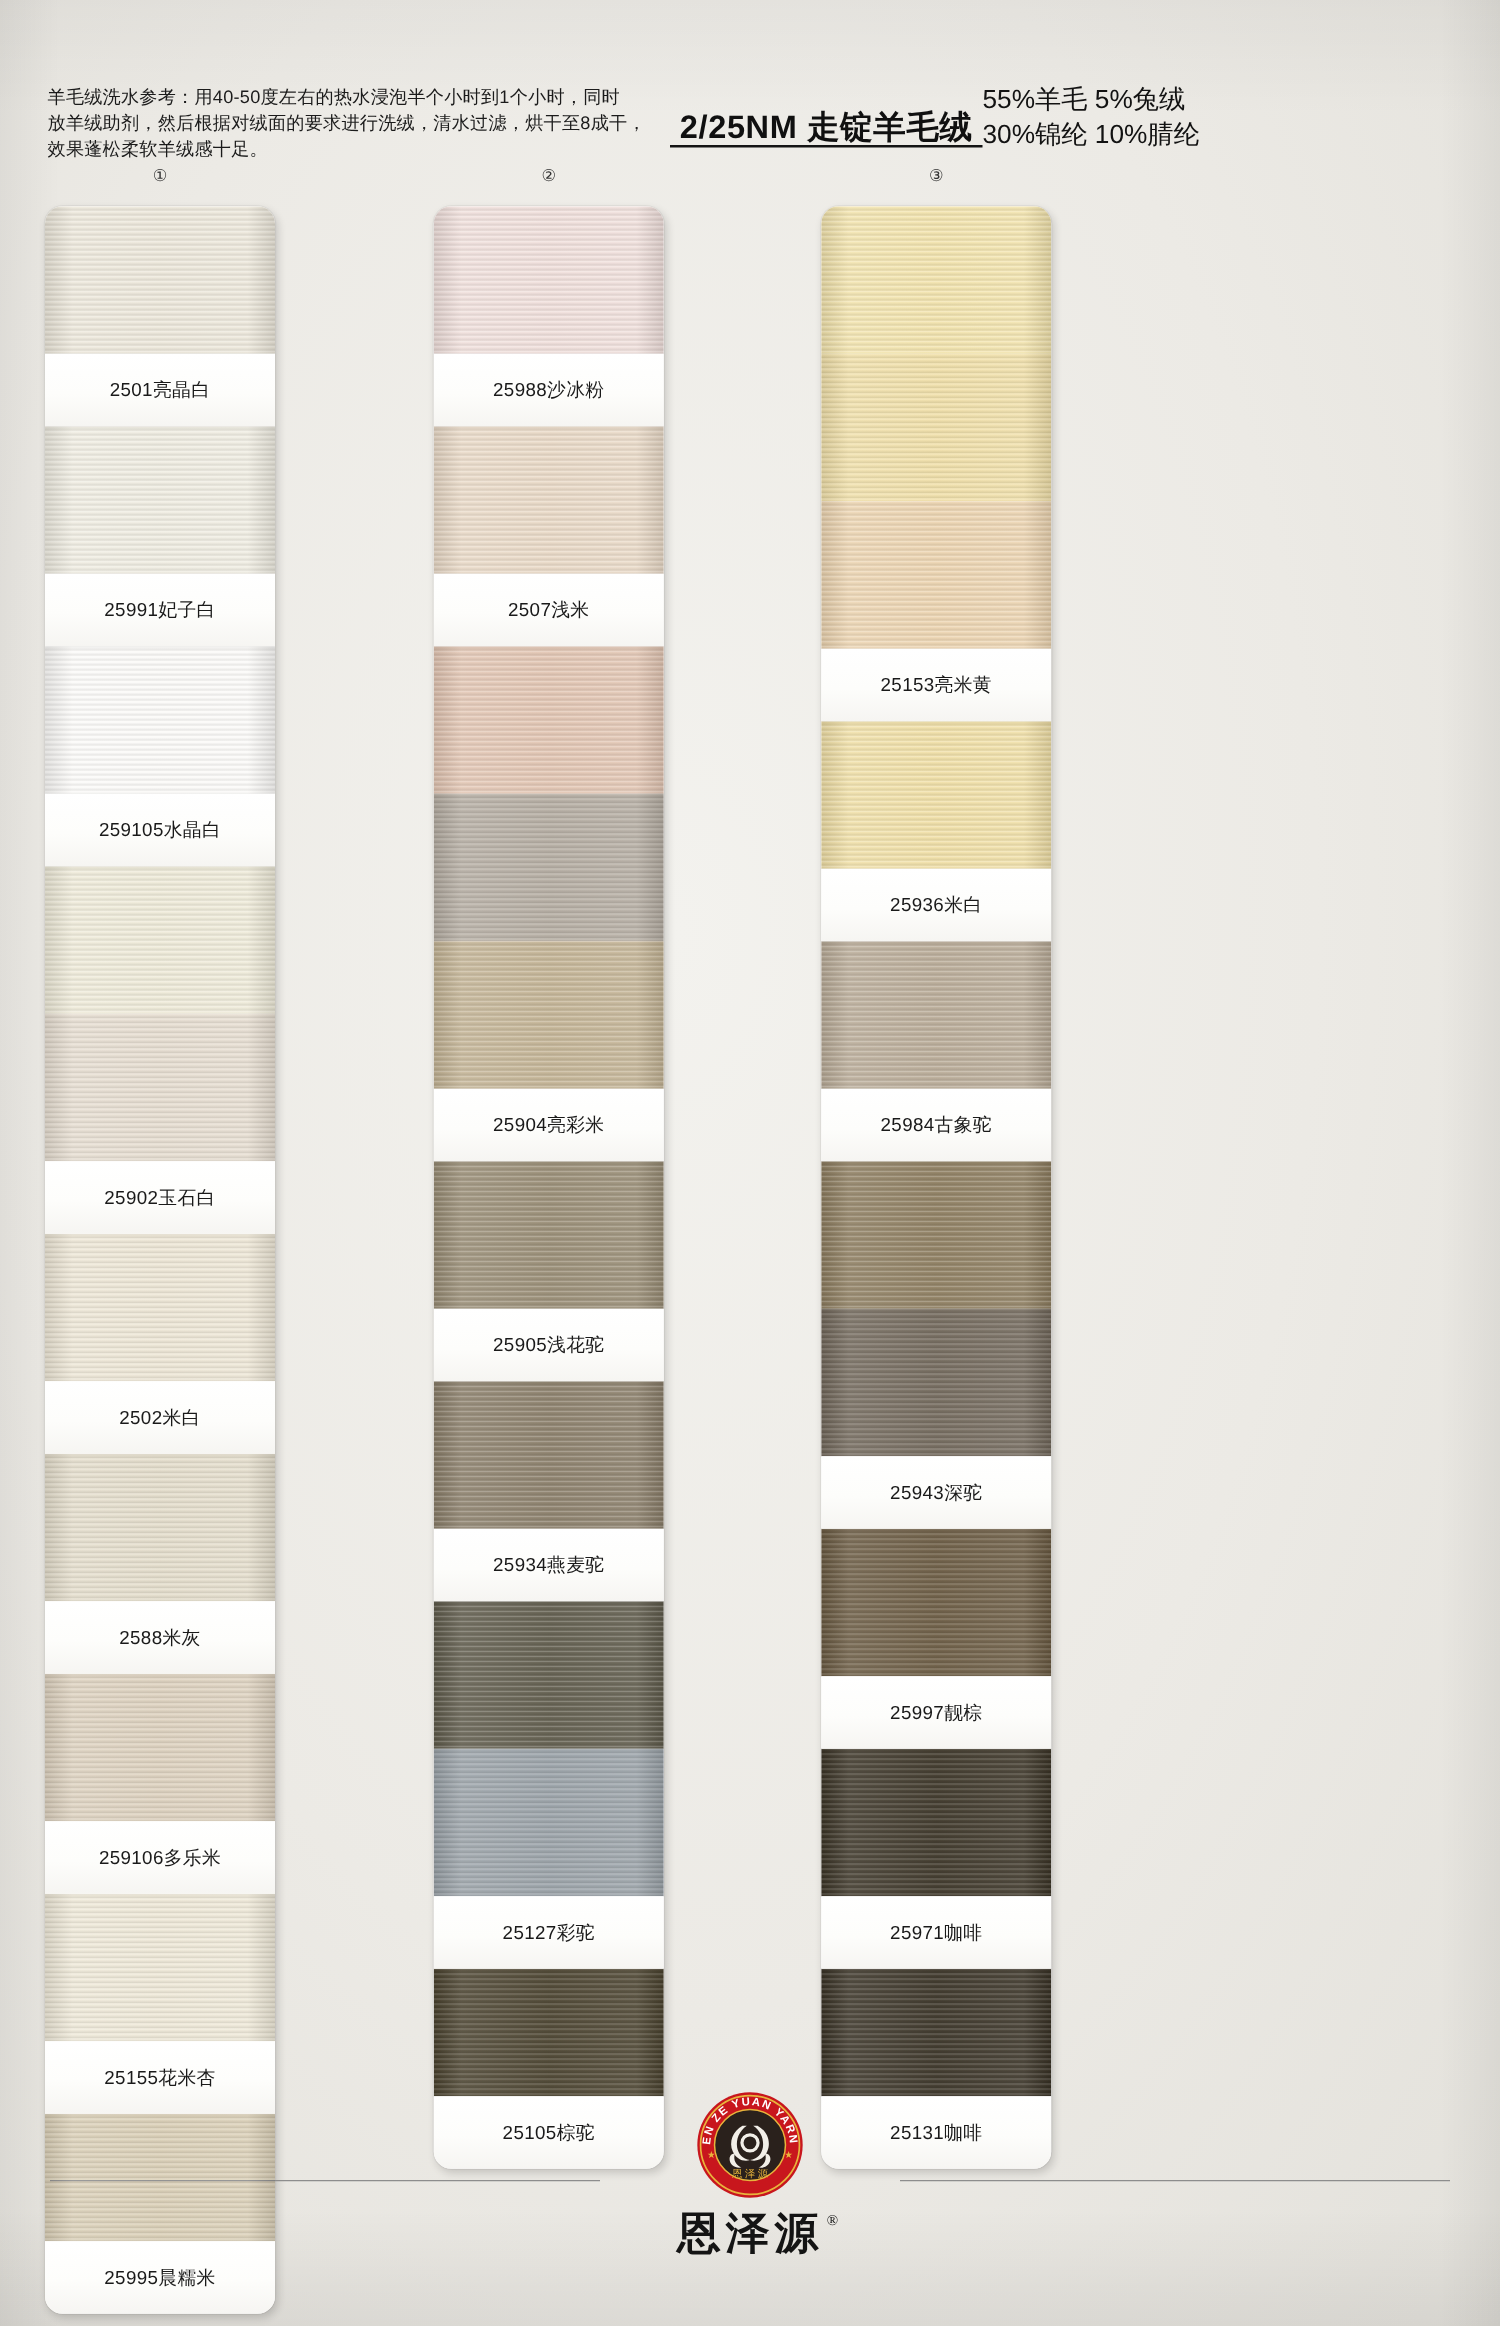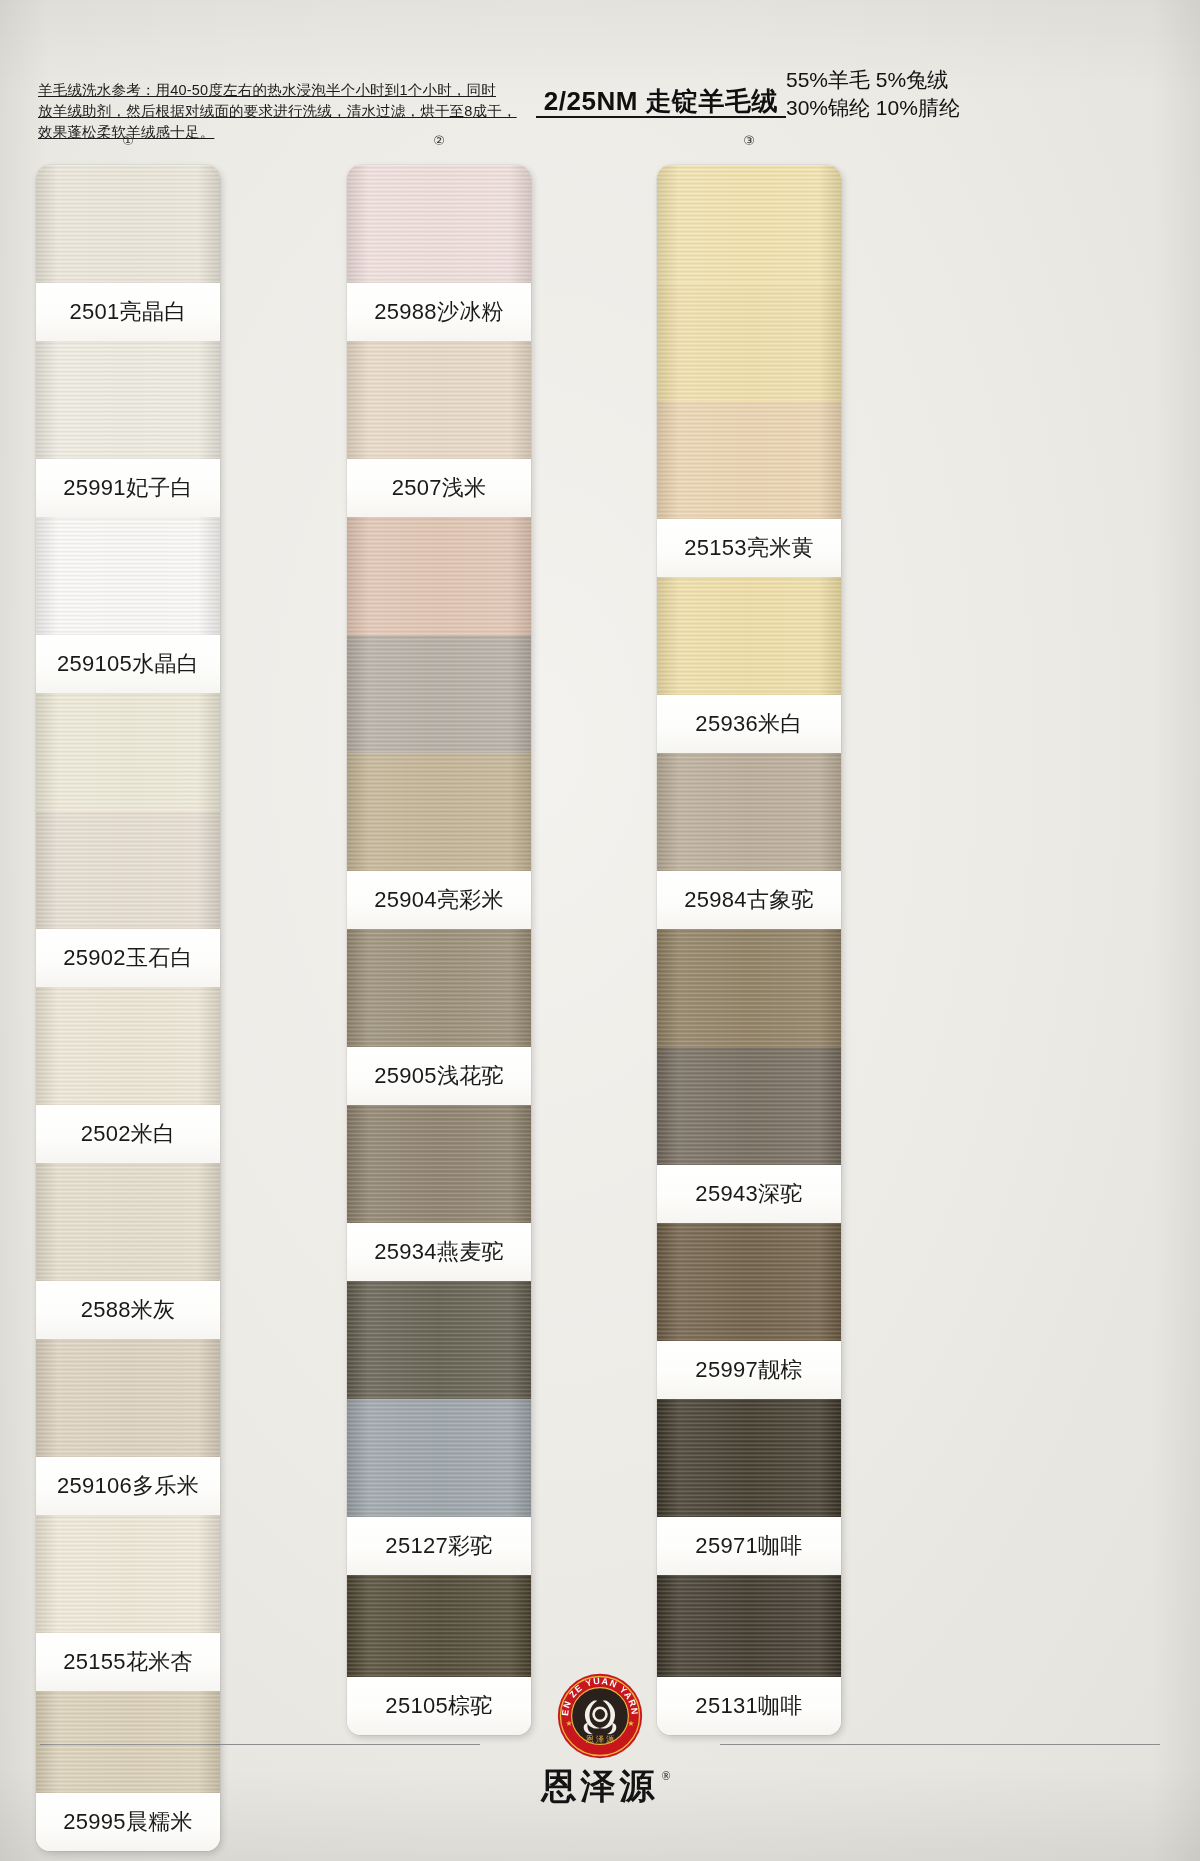--- a/index.html
+++ b/index.html
@@ -19,24 +19,23 @@
   #paper:after{
     content:"";position:absolute;inset:0;
     background:
       linear-gradient(90deg, rgba(0,0,0,.05) 0%, rgba(0,0,0,0) 4%, rgba(0,0,0,0) 96%, rgba(0,0,0,.05) 100%),
       linear-gradient(180deg, rgba(0,0,0,.04) 0%, rgba(0,0,0,0) 5%, rgba(0,0,0,0) 95%, rgba(0,0,0,.06) 100%);
     pointer-events:none;
   }
 
   
   #wash-note{
-    position:absolute;left:38px;top:80px;width:470px;
+    position:absolute;left:38px;top:68px;width:470px;
     font-size:14.5px;line-height:21px;color:#1b1b1b;
     letter-spacing:.2px;
-    text-decoration:underline;
   }
   #wash-note div{white-space:nowrap;}
 
   #title{
     position:absolute;left:536px;top:84px;width:250px;
     text-align:center;
     font-size:26px;font-weight:bold;color:#101010;
     letter-spacing:.5px;
     white-space:nowrap;
   }
@@ -93,21 +92,21 @@
       rgba(0,0,0,.09) 0%, rgba(255,255,255,.12) 12%,
       rgba(255,255,255,.05) 50%,
       rgba(255,255,255,.10) 88%, rgba(0,0,0,.10) 100%);
     z-index:2;
   }
   .label{
     position:relative;
     height:58px;
     background:linear-gradient(180deg,#ffffff 0%,#fdfdfb 55%,#f6f5f2 100%);
     display:flex;align-items:center;justify-content:center;
-    font-size:22px;color:#1a1a1a;
+    font-size:15px;color:#1a1a1a;
     letter-spacing:.3px;
     z-index:3;
     box-shadow:0 -1px 2px rgba(0,0,0,.05), 0 1px 2px rgba(0,0,0,.06);
     white-space:nowrap;
   }
 
   
   #footer-rule-left{
     position:absolute;left:40px;top:1744px;width:440px;height:1px;
     background:#8d8d8d;

